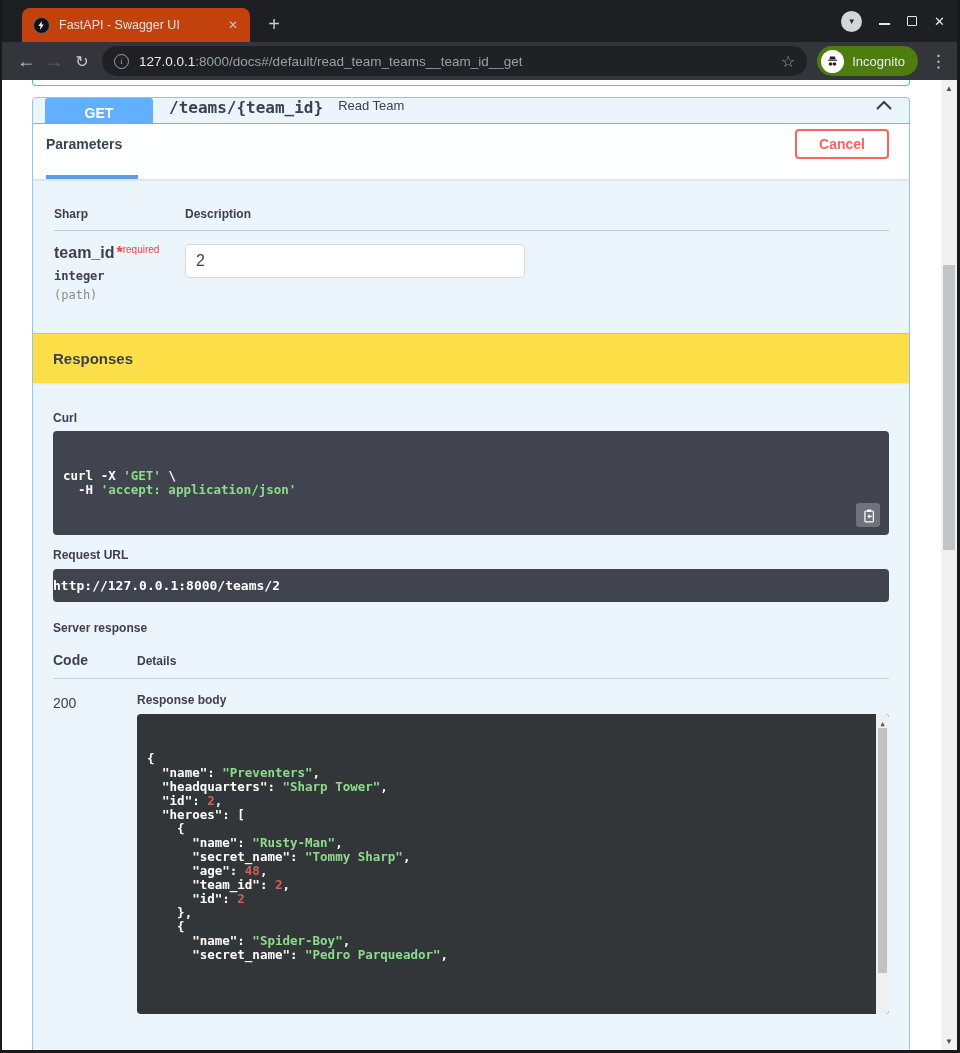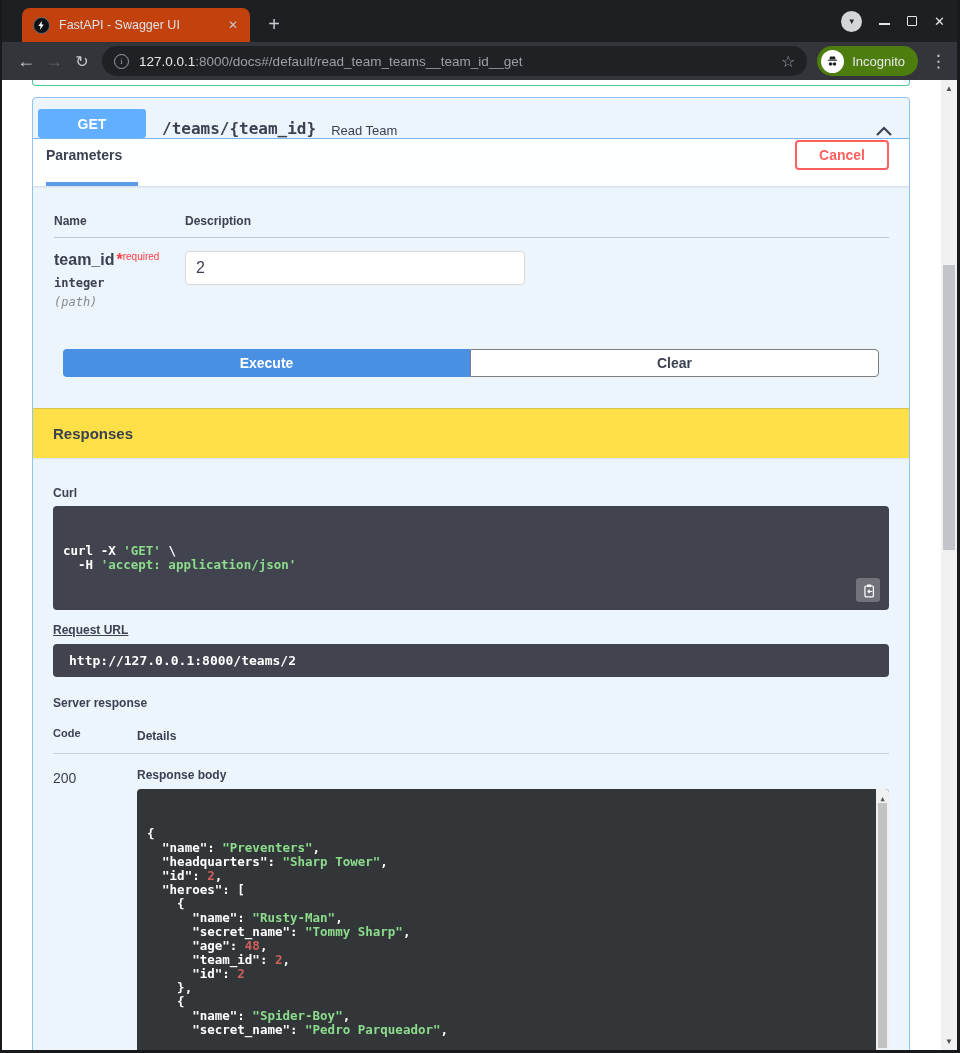--- a/index.html
+++ b/index.html
@@ -48,45 +48,45 @@
 
   
   .content { position:absolute; top:80px; left:0; right:0; bottom:0; background:#fff; overflow:hidden; }
 
   .prev-remnant { position:absolute; left:30px; top:0; width:878px; height:6px;
                   border:1px solid #49cc90; border-top:none; border-radius:0 0 4px 4px; background:#fff; }
 
   .opblock { position:absolute; left:30px; top:17px; width:878px; height:1000px;
              border:1px solid #8fc4f5; border-radius:4px; background:#ecf4fc; overflow:hidden; }
 
-  .summary { height:41px; display:flex; align-items:flex-end; padding:0 16px 0 5px; border-bottom:1px solid #7ab6f0; }
+  .summary { height:26px; display:flex; align-items:flex-start; padding:0 16px 0 12px; border-bottom:1px solid #7ab6f0; }
   .method-badge { width:108px; height:29px; background:#61affe; border-radius:3px; color:#fff;
                   font-weight:700; font-size:14px; display:grid; place-items:center; }
   .op-path { margin-left:16px; font-family:"DejaVu Sans Mono", monospace; font-weight:700; font-size:16px; color:#3b4151; }
   .op-summary { margin-left:15px; font-size:13px; color:#3b4151; }
   .chevron { margin-left:auto; display:flex; }
 
-  .section-header { height:47px; background:rgba(255,255,255,.95); position:relative;
+  .section-header { height:55px; background:rgba(255,255,255,.95); position:relative;
                     display:flex; align-items:center; padding:0 20px 16px 13px; box-shadow:0 1px 2px rgba(0,0,0,.12); }
   .tab-params { font-size:14px; font-weight:700; color:#3b4151; }
   .tab-underline { position:absolute; left:13px; bottom:0; width:92px; height:4px; background:#5a9ce8; }
   .cancel-btn { margin-left:auto; width:94px; height:30px; border:2px solid #ff6060; border-radius:4px;
                 background:transparent; color:#ff6060; font-weight:700; font-size:14px; display:grid; place-items:center; }
 
   .params { padding:28px 20px 0 21px; }
   .col-head-row { display:flex; }
   .col-name { width:131px; }
   .col-head { font-size:12px; font-weight:700; color:#3b4151; }
   .params-divider { margin-top:9px; border-bottom:1px solid rgba(59,65,81,.25); }
   .param-row { display:flex; margin-top:13px; }
   .param-name { font-size:16px; font-weight:700; color:#3b4151; }
   .req-star { color:#f93e3e; margin-left:2px; }
   .req-label { color:#f93e3e; font-size:10px; font-weight:400; display:inline-block; transform:translateY(-5px); margin-left:0; }
   .param-type { font-family:"DejaVu Sans Mono", monospace; font-size:12px; font-weight:700; color:#3b4151; margin-top:7px; }
-  .param-in { font-family:"DejaVu Sans Mono", monospace; font-size:12px; font-style:italic; color:#8a8a8a; margin-top:5px; }
+  .param-in { font-family:"DejaVu Sans Mono", monospace; font-size:12px; color:#8a8a8a; margin-top:5px; }
   .param-input { width:340px; height:34px; border:1px solid #d9d9d9; border-radius:4px; padding:0 10px;
                  font-size:16px; color:#3b4151; background:#fff; outline:none; font-family:"Liberation Sans", sans-serif; }
 
   .execute-row { display:flex; margin:40px 30px 0 30px; height:28px; }
   .btn-execute { flex:1; background:#4990e2; border:none; border-radius:4px 0 0 4px;
                  color:#fff; font-weight:700; font-size:14px; }
   .btn-clear { flex:1; background:#fff; border:1px solid #7d7d7d; border-radius:0 4px 4px 0;
                color:#3b4151; font-weight:700; font-size:14px; }
 
   .responses-header { margin-top:31px; height:50px; background:#fde047; border-top:1px solid rgba(59,65,81,.18);
@@ -97,27 +97,27 @@
   .small-label { font-size:12px; font-weight:700; color:#3b4151; }
   .code-block { margin-top:6px; background:#41444e; border-radius:4px; padding:10px;
                 font-family:"DejaVu Sans Mono", monospace; font-size:12.5px; font-weight:700; line-height:14px;
                 color:#fff; white-space:pre; position:relative; }
   .tok-w { color:#ffffff; }
   .tok-g { color:#8cdc8c; }
   .tok-r { color:#d0605a; }
   .copy-btn { position:absolute; right:9px; bottom:8px; width:24px; height:24px;
               background:rgba(255,255,255,.25); border-radius:3px; display:grid; place-items:center; }
   .copy-btn svg { width:15px; height:15px; }
-  .lbl-mt { margin-top:13px;text-decoration:underline; }
-  .url-block { margin-top:7px; background:#41444e; border-radius:4px; padding:9px 16px;
+  .lbl-mt { margin-top:13px; }
+  .url-block { margin-top:7px; background:#41444e; border-radius:4px; padding:9px 0;
                font-family:"DejaVu Sans Mono", monospace; font-size:13px; font-weight:700; color:#fff; }
   .lbl-server { margin-top:19px; }
   .code-details-row { display:flex; margin-top:17px; padding-bottom:10px; border-bottom:1px solid rgba(59,65,81,.2); }
   .code-col { width:84px; }
-  .code-h { font-size:11px; font-weight:700; color:#3b4151; }
+  .code-h { font-size:14px; font-weight:700; color:#3b4151; }
   .details-h { font-size:12px; font-weight:700; color:#3b4151; padding-top:2px; }
   .response-row { display:flex; margin-top:14px; }
   .status-code { width:84px; font-size:14px; color:#3b4151; padding-top:2px; }
   .response-col { flex:1; min-width:0; }
   .response-block { margin-top:7px; background:#333639; border-radius:4px;
                     padding:10px 26px 10px 10px; position:relative; height:300px; overflow:hidden;
                     font-family:"DejaVu Sans Mono", monospace; font-size:12.5px; font-weight:700;
                     line-height:14px; white-space:pre; color:#fff; }
   .inner-scrollbar { position:absolute; right:0; top:0; bottom:0; width:13px; background:#f0f0f0; }
   .inner-scrollbar .arrow { position:absolute; left:0; right:0; text-align:center; font-size:7px; color:#555; }
@@ -196,40 +196,36 @@
       </div>
 
       <div class="section-header">
         <span class="tab-params">Parameters</span>
         <span class="tab-underline"></span>
         <button class="cancel-btn">Cancel</button>
       </div>
 
       <div class="params">
         <div class="col-head-row">
-          <div class="col-name col-head">Name</div>
+          <div class="col-name col-head">Sharp</div>
           <div class="col-head">Description</div>
         </div>
         <div class="params-divider"></div>
         <div class="param-row">
           <div class="col-name">
             <div class="param-name"><span>team_id</span><span class="req-star">*</span><span class="req-label">required</span></div>
             <div class="param-type">integer</div>
             <div class="param-in">(path)</div>
           </div>
           <div>
             <input class="param-input" value="2" style="">
           </div>
         </div>
       </div>
 
-      <div class="execute-row">
-        <button class="btn-execute">Execute</button>
-        <button class="btn-clear">Clear</button>
-      </div>
 
       <div class="responses-header">
         <span class="responses-title">Responses</span>
       </div>
 
       <div class="responses-inner">
         <div class="small-label">Curl</div>
         <div class="code-block">
           <div><span class="tok-w">curl -X </span><span class="tok-g">'GET'</span><span class="tok-w"> \</span></div><div><span class="tok-w">  -H </span><span class="tok-g">'accept: application/json'</span></div><span class="copy-btn">
             <svg viewBox="0 0 16 16">

